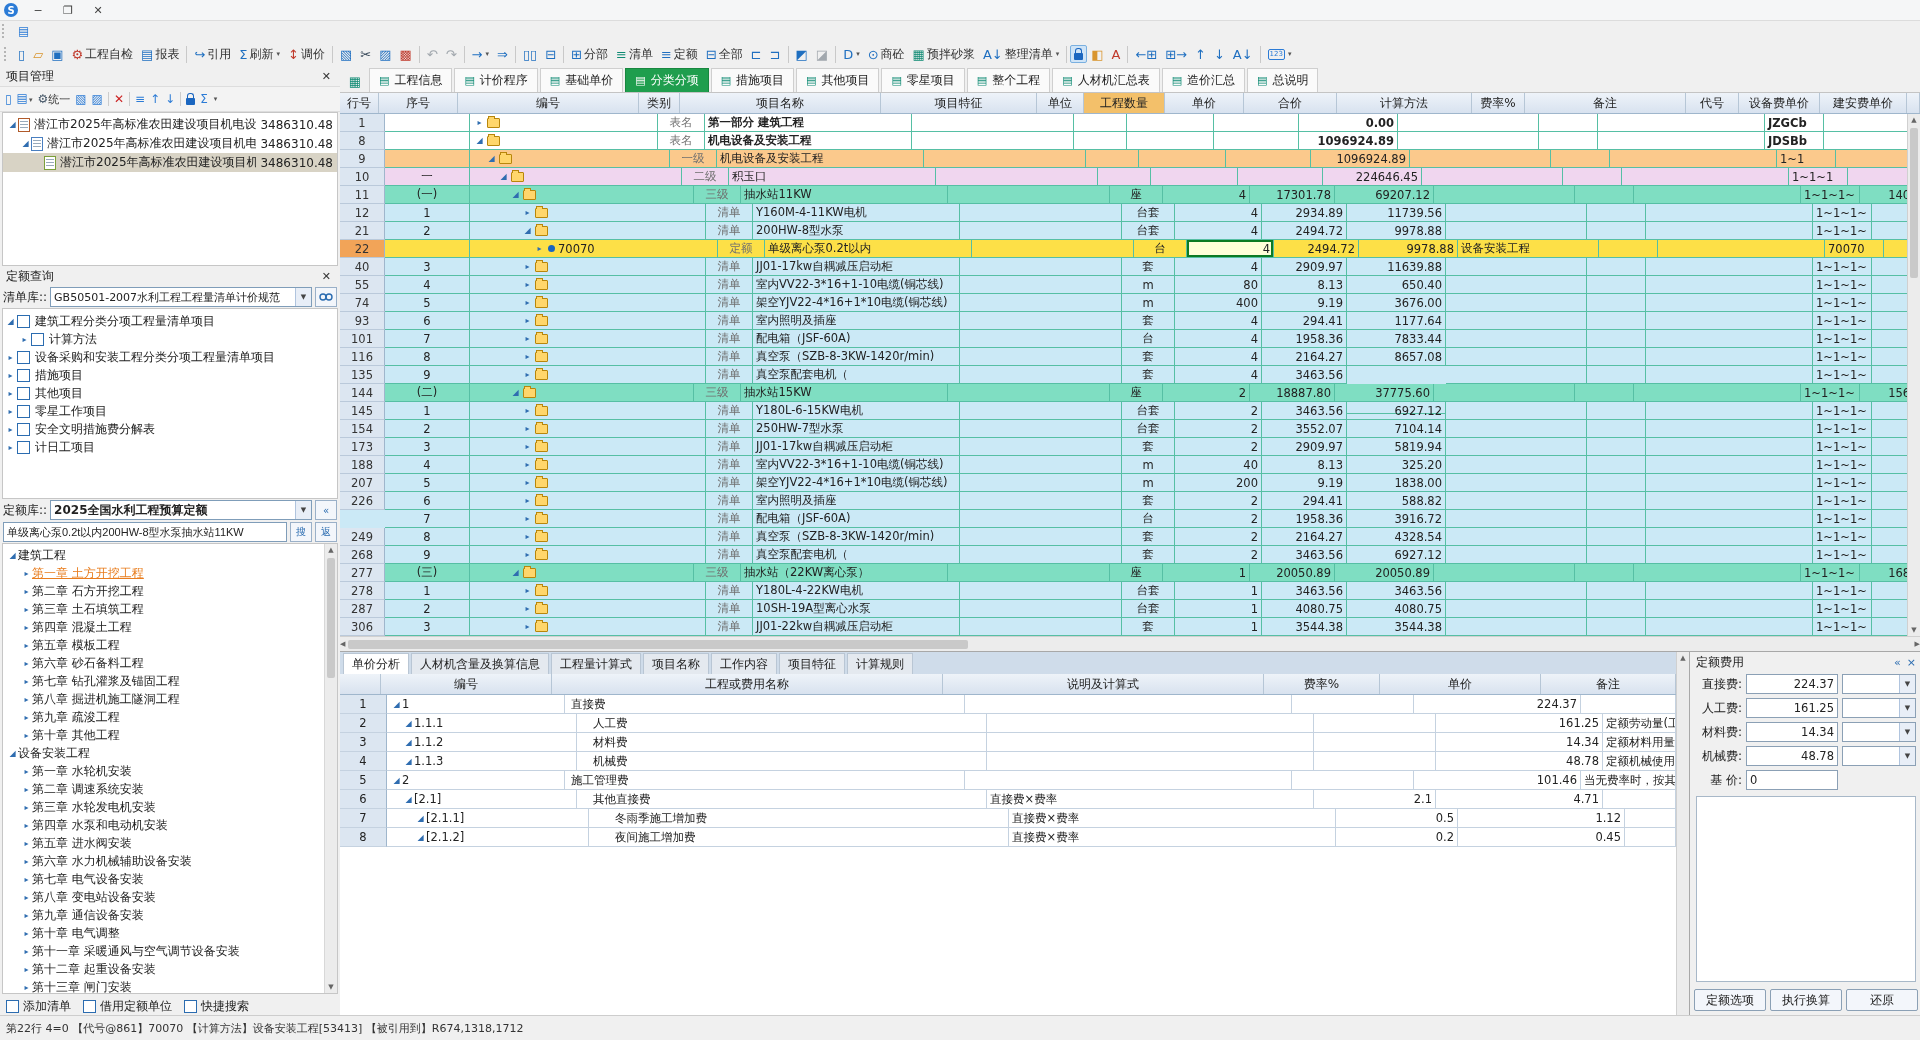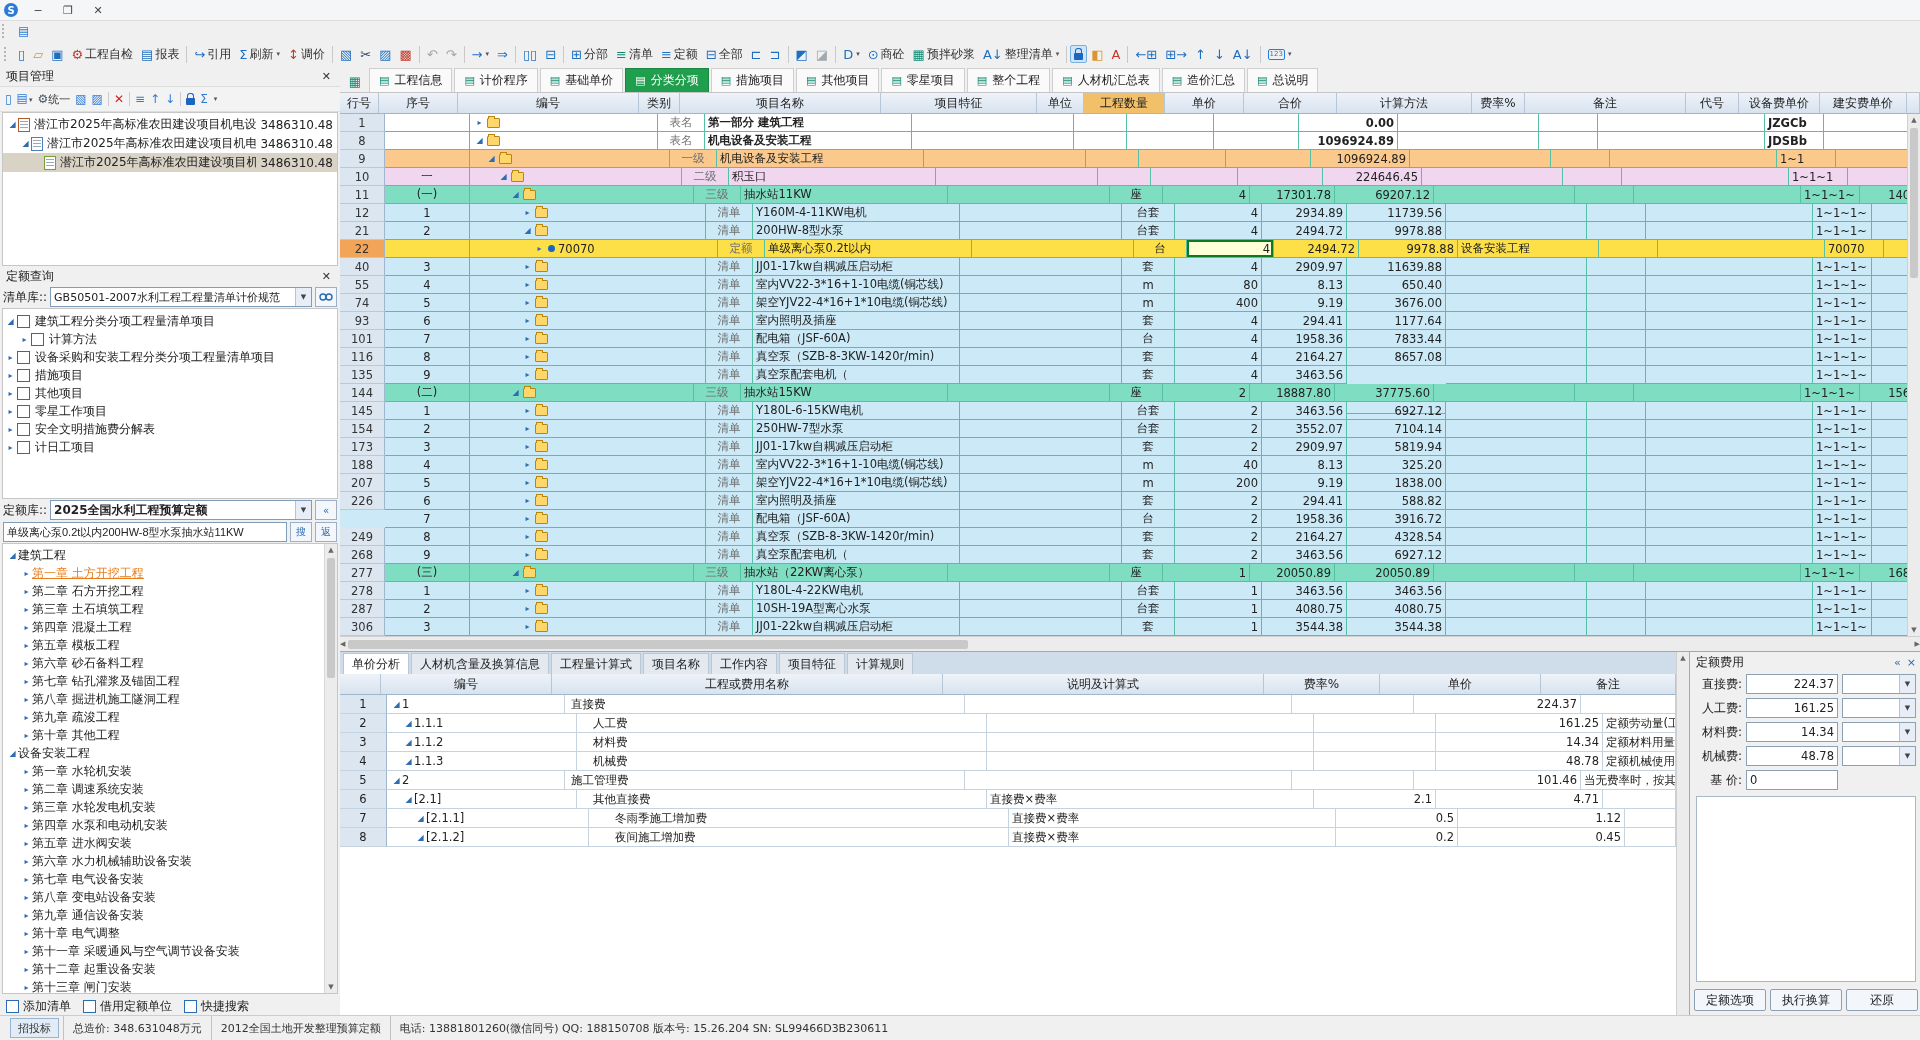--- a/index.html
+++ b/index.html
@@ -1375,20 +1375,15 @@
         <div class="feebtns" id="feebtns">
             <div class="feebtn">定额选项</div>
             <div class="feebtn">执行换算</div>
             <div class="feebtn">还原</div>
           </div>
       </div>
     </div>
   </div>
 
   <div class="status">
-    <div id="stsegs" style="display:flex;height:100%;align-items:center;">
-        <div class="stseg badge">招投标</div>
-        <div class="stseg">总造价: 348.631048万元</div>
-        <div class="stseg">2012全国土地开发整理预算定额</div>
-        <div class="stseg">电话: 13881801260(微信同号) QQ: 188150708 版本号: 15.26.204 SN: SL99466D3B230611</div>
-      </div>
+    <div class="stleft">第22行 4=0 【代号@861】70070 【计算方法】设备安装工程[53413] 【被引用到】R674,1318,1712</div>
   </div>
 </div>
 
 </body></html>

